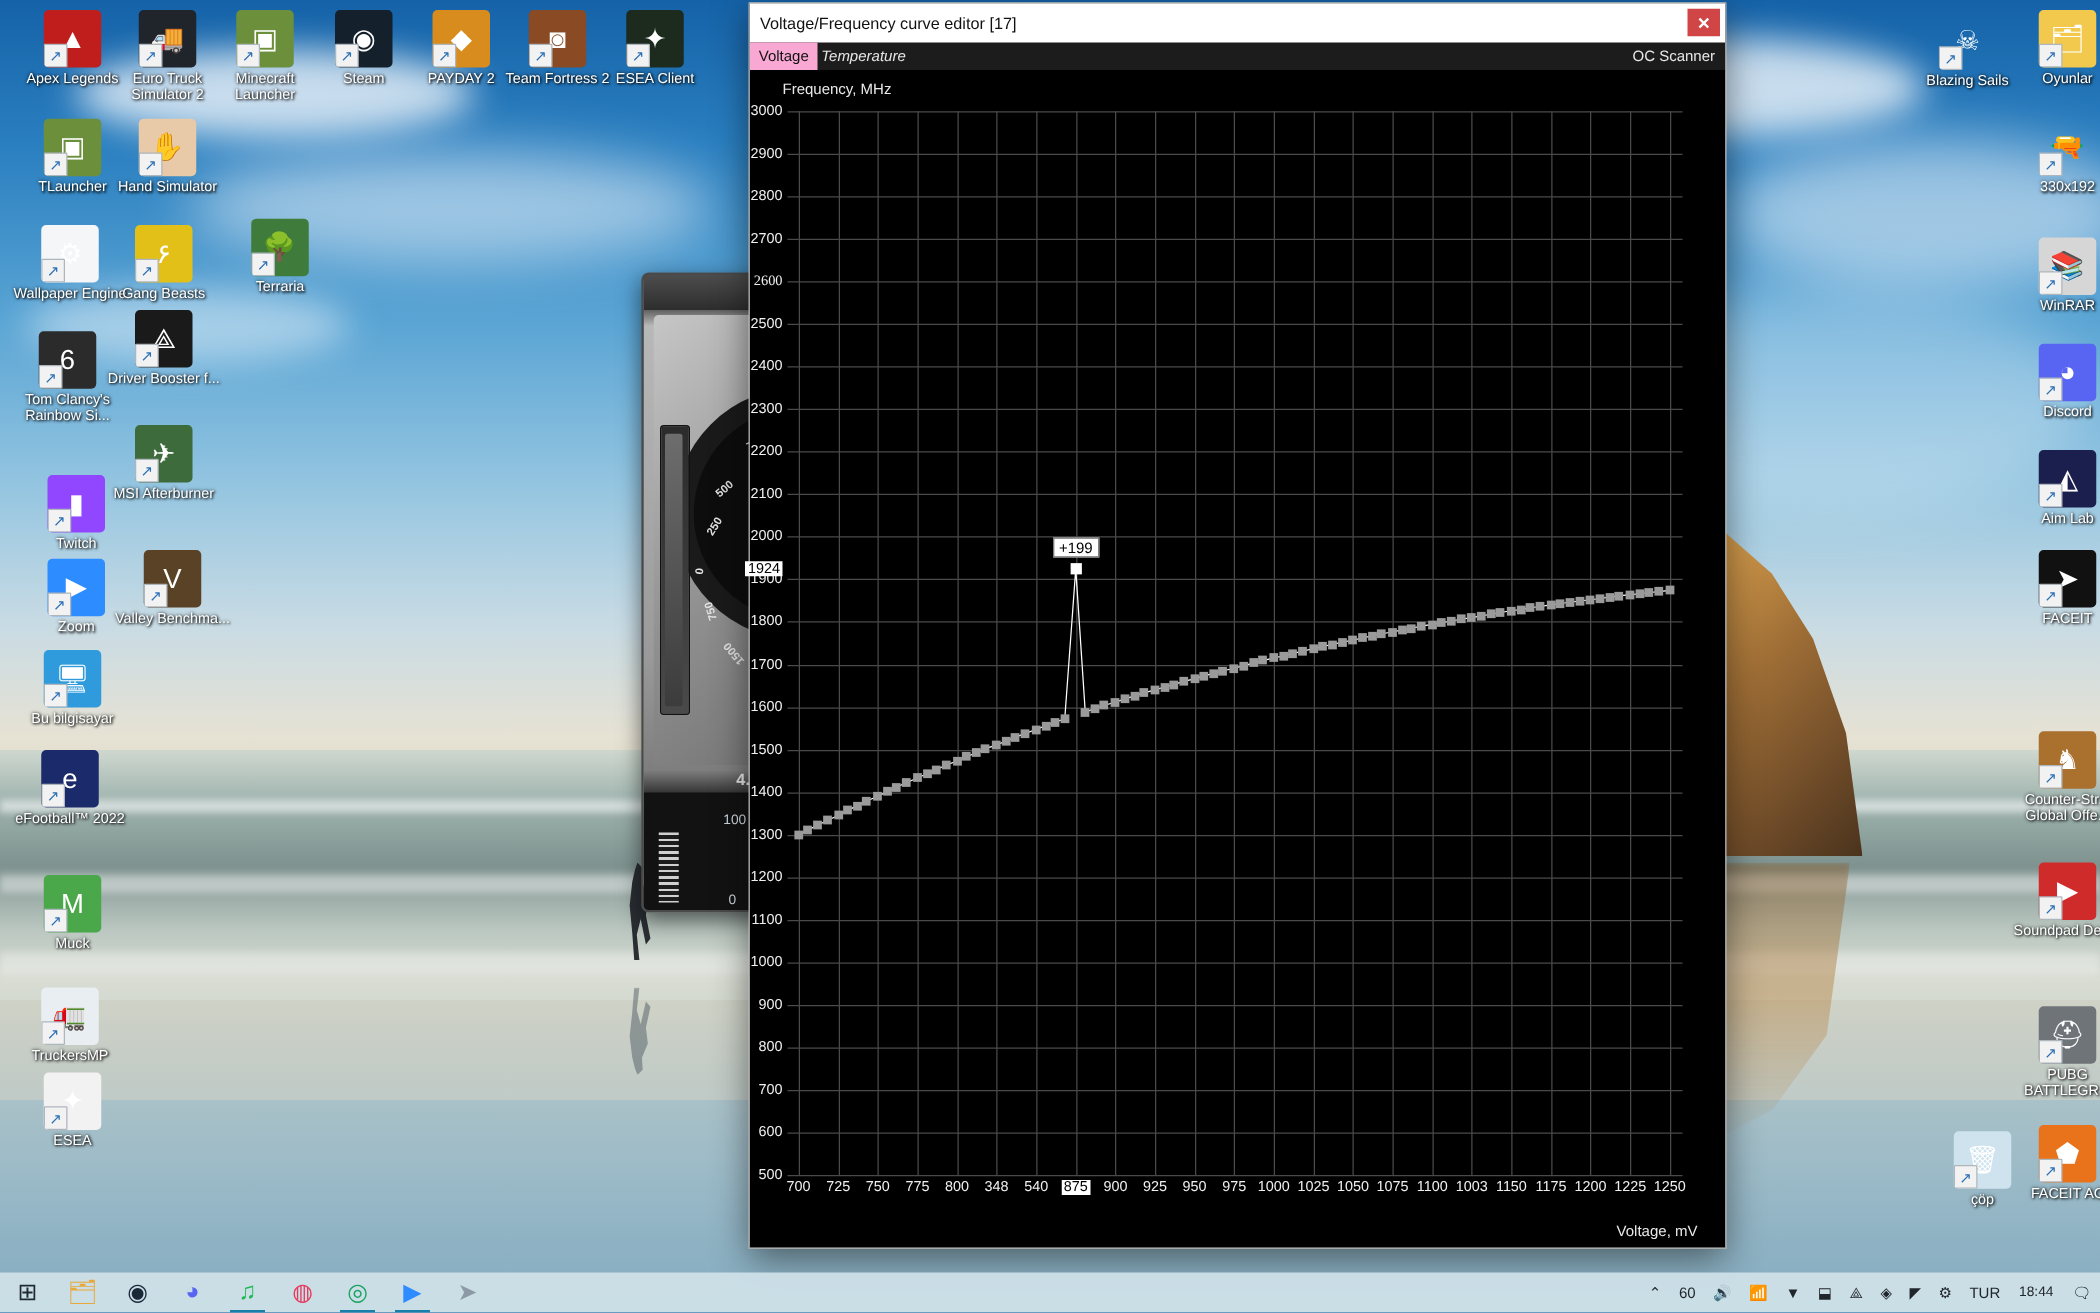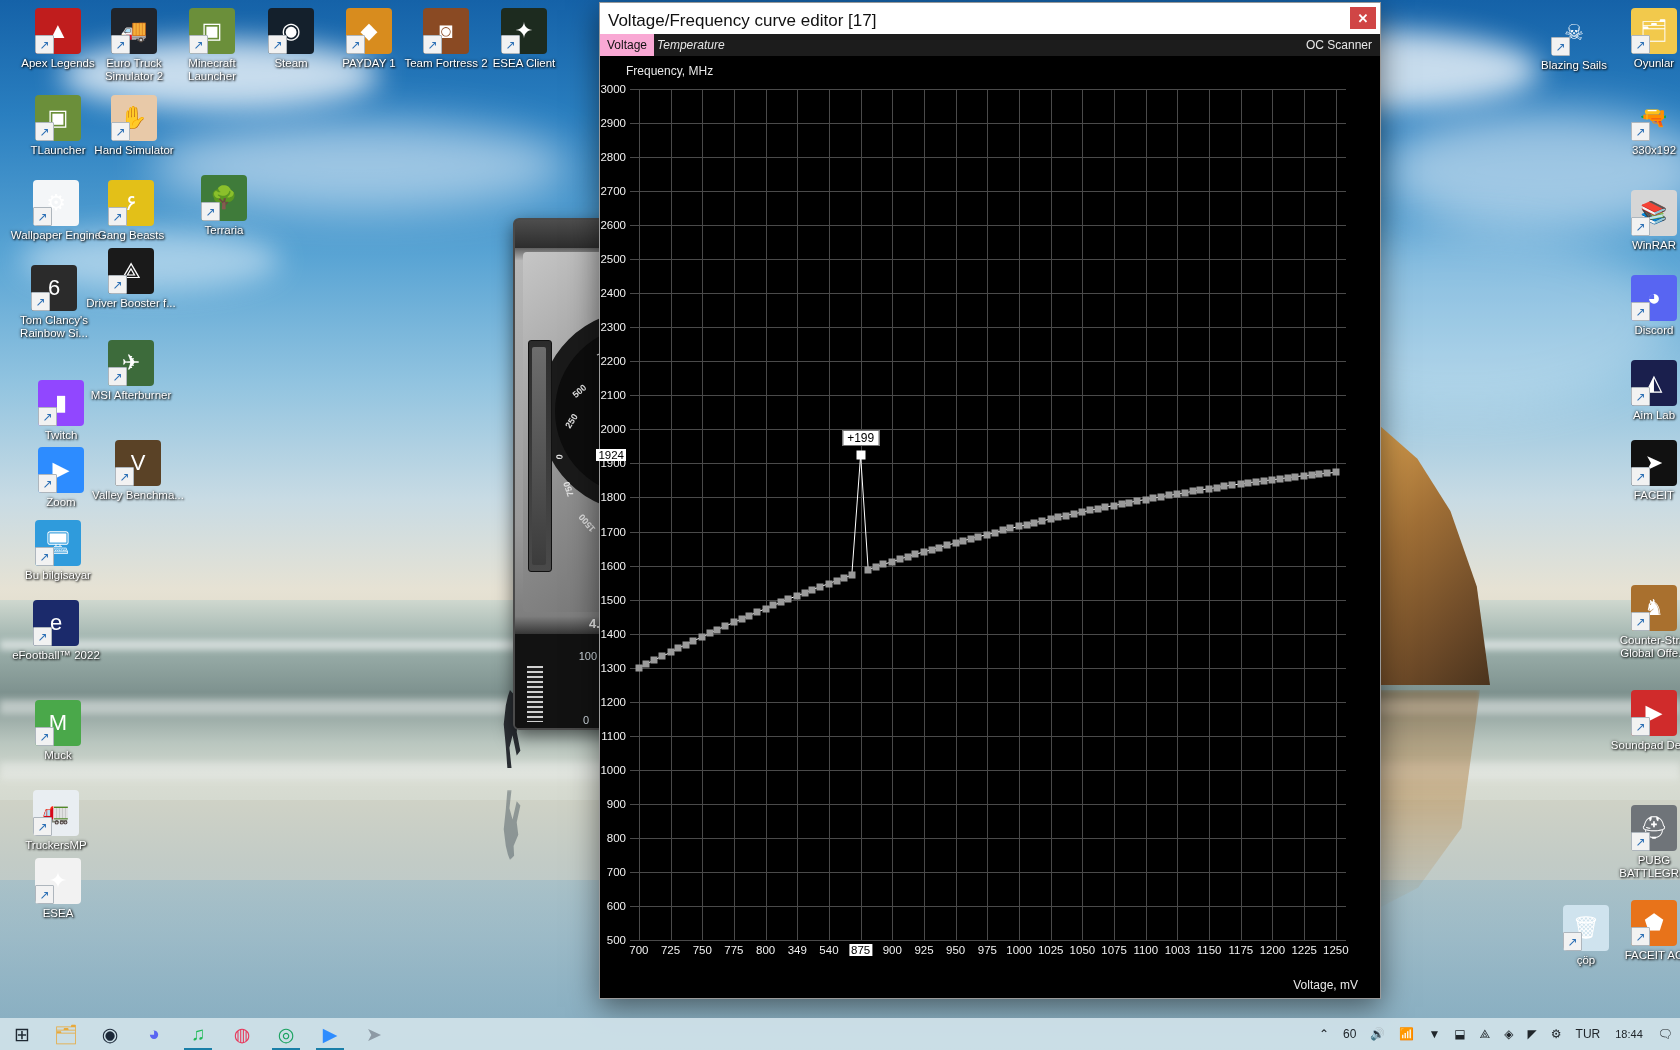--- a/index.html
+++ b/index.html
@@ -93,21 +93,21 @@
   .ab-ladder{position:absolute;left:12px;top:446px;width:16px;height:56px;
     background:repeating-linear-gradient(180deg,#d0d0d0 0px,#d0d0d0 2px,#1c1c1c 2px,#1c1c1c 5px);}
   
   #vfwin{
     position:absolute;left:599px;top:2px;width:780px;height:995px;
     background:#fff;border:1px solid #9a9a9a;box-shadow:0 8px 28px rgba(0,0,0,.5);
   }
   .vf-title{
     height:31px;background:#fff;position:relative;
   }
-  .vf-title .t{position:absolute;left:8px;top:8px;font-size:17px;color:#111;}
+  .vf-title .t{position:absolute;left:8px;top:8px;font-size:13px;color:#111;}
   .vf-close{
     position:absolute;right:4px;top:4px;width:26px;height:22px;background:#d04545;
     color:#fff;font-size:13px;display:flex;align-items:center;justify-content:center;
     cursor:pointer;font-weight:bold;
   }
   .vf-tabs{height:22px;background:#1c1c1c;position:relative;}
   .vf-tab{
     position:absolute;top:0;height:22px;line-height:22px;font-size:12px;padding:0 7px;cursor:pointer;
     color:#e6e6e6;
   }
@@ -177,21 +177,21 @@
     <div class="dicon" style="left: 166px; top: 8px;">
       <div class="glyph" style="background: rgb(107, 143, 58);">▣<div class="shortcut">↗</div></div>
       <div class="lbl">Minecraft Launcher</div>
     </div>
     <div class="dicon" style="left: 245px; top: 8px;">
       <div class="glyph" style="background: rgb(20, 32, 44);">◉<div class="shortcut">↗</div></div>
       <div class="lbl">Steam</div>
     </div>
     <div class="dicon" style="left: 323px; top: 8px;">
       <div class="glyph" style="background: rgb(216, 140, 30);">◆<div class="shortcut">↗</div></div>
-      <div class="lbl">PAYDAY 1</div>
+      <div class="lbl">PAYDAY 2</div>
     </div>
     <div class="dicon" style="left: 400px; top: 8px;">
       <div class="glyph" style="background: rgb(138, 74, 35);">◙<div class="shortcut">↗</div></div>
       <div class="lbl">Team Fortress 2</div>
     </div>
     <div class="dicon" style="left: 478px; top: 8px;">
       <div class="glyph" style="background: rgb(29, 43, 31);">✦<div class="shortcut">↗</div></div>
       <div class="lbl">ESEA Client</div>
     </div>
     <div class="dicon" style="left: 12px; top: 95px;">
@@ -385,42 +385,42 @@
         <div class="ytick" style="top: 306.36px;">2100</div>
         <div class="gl-h" style="top: 272.32px;"></div>
         <div class="ytick" style="top: 272.32px;">2200</div>
         <div class="gl-h" style="top: 238.28px;"></div>
         <div class="ytick" style="top: 238.28px;">2300</div>
         <div class="gl-h" style="top: 204.24px;"></div>
         <div class="ytick" style="top: 204.24px;">2400</div>
         <div class="gl-h" style="top: 170.2px;"></div>
         <div class="ytick" style="top: 170.2px;">2500</div>
         <div class="gl-h" style="top: 136.16px;"></div>
-        <div class="ytick" style="top: 136.16px;">2600</div>
+        <div class="ytick" style="top: 136.16px; font-family: Liberation Serif, serif;">2600</div>
         <div class="gl-h" style="top: 102.12px;"></div>
         <div class="ytick" style="top: 102.12px;">2700</div>
         <div class="gl-h" style="top: 68.08px;"></div>
         <div class="ytick" style="top: 68.08px;">2800</div>
         <div class="gl-h" style="top: 34.04px;"></div>
         <div class="ytick" style="top: 34.04px;">2900</div>
         <div class="gl-h" style="top: 0px;"></div>
         <div class="ytick" style="top: 0px;">3000</div>
         <div class="ytick tick-hl" style="top: 366.27px;">1924</div>
         <div class="gl-v" style="left: 8.8708px;"></div>
         <div class="xtick" style="left: 8.8708px;">700</div>
         <div class="gl-v" style="left: 40.5522px;"></div>
         <div class="xtick" style="left: 40.5522px;">725</div>
         <div class="gl-v" style="left: 72.2336px;"></div>
         <div class="xtick" style="left: 72.2336px;">750</div>
         <div class="gl-v" style="left: 103.915px;"></div>
         <div class="xtick" style="left: 103.915px;">775</div>
         <div class="gl-v" style="left: 135.596px;"></div>
         <div class="xtick" style="left: 135.596px;">800</div>
         <div class="gl-v" style="left: 167.278px;"></div>
-        <div class="xtick" style="left: 167.278px;">349</div>
+        <div class="xtick" style="left: 167.278px;">348</div>
         <div class="gl-v" style="left: 198.959px;"></div>
         <div class="xtick" style="left: 198.959px;">540</div>
         <div class="gl-v" style="left: 230.641px;"></div>
         <div class="xtick tick-hl" style="left: 230.641px;">875</div>
         <div class="gl-v" style="left: 262.322px;"></div>
         <div class="xtick" style="left: 262.322px;">900</div>
         <div class="gl-v" style="left: 294.004px;"></div>
         <div class="xtick" style="left: 294.004px;">925</div>
         <div class="gl-v" style="left: 325.685px;"></div>
         <div class="xtick" style="left: 325.685px;">950</div>

